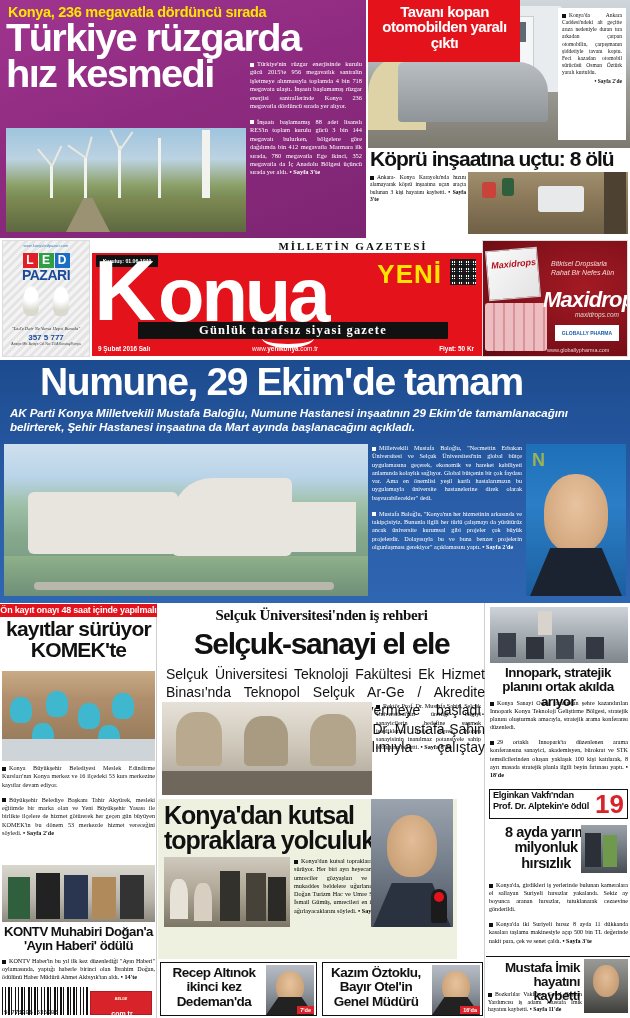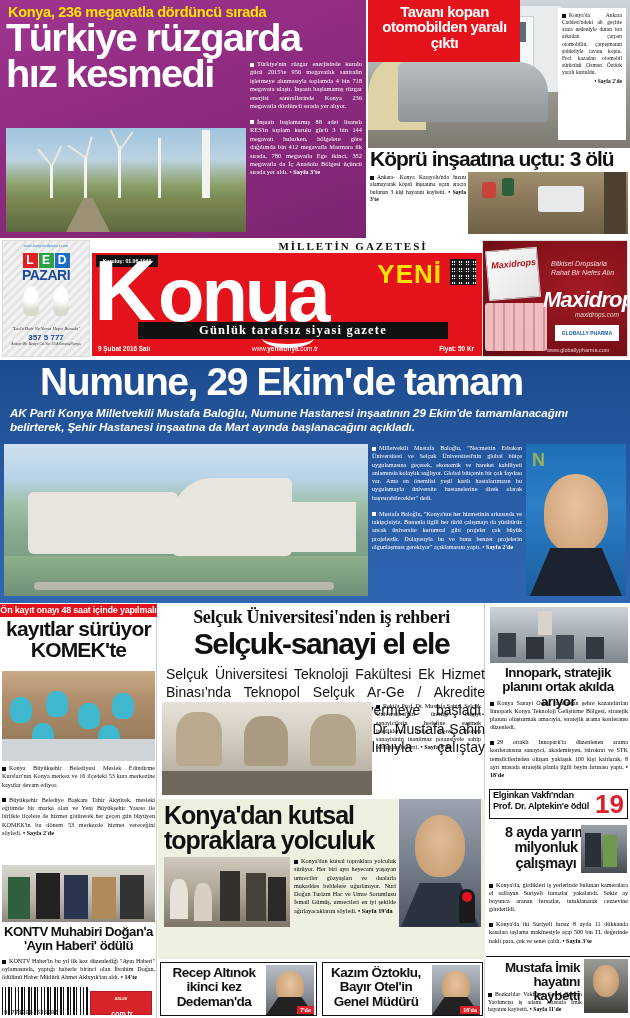--- a/index.html
+++ b/index.html
@@ -252,40 +252,40 @@
   .barcode-num { position:absolute; left:2px; bottom:-1px; font-size:6px; font-family:"Liberation Mono", monospace;}
   .belge { position:absolute; right:4px; bottom:3px; width:62px; height:24px; background:#d8232a;
     border:1px solid #b01b21; text-align:center;}
   .belge b { display:block; color:#fff; font-weight:bold; font-size:10.5px; line-height:13px; margin-top:1px;}
   .belge b i { font-style:normal; font-size:7px; }
   .belge span { display:block; color:#ffd; font-size:3.6px; font-style:italic;}
 
   
   .sel-kicker {
     position:absolute; left:4px; top:4px; width:319px; text-align:center; color:#111;
-    font-family:"Liberation Serif", serif; font-weight:bold; font-size:18px; letter-spacing:-0.3px;
+    font-family:"Liberation Serif", serif; font-weight:bold; font-size:15px; letter-spacing:-0.3px;
   }
   .sel-head {
     position:absolute; left:2px; top:26px; width:323px; text-align:center; color:#111;
     font-weight:bold; font-size:30px; line-height:1; letter-spacing:-1.4px;
   }
   .sel-sub {
     position:absolute; left:8px; top:62px; width:319px; color:#111;
     font-size:14px; line-height:1.3; text-align:justify;
   }
   .sel-photo {
     position:absolute; left:4px; top:99px; width:210px; height:93px;
     background: linear-gradient(to bottom,#e6e1d8 0%, #cfc8bb 45%, #a79f92 100%); overflow:hidden;
   }
   .sel-txt {
     position:absolute; left:218px; top:99px; width:105px;
     font-family:"Liberation Serif", serif; font-size:6.2px; line-height:1.34; text-align:justify;
   }
   .sel-txt .sq { background:#111; }
-  .kutsal-band { position:absolute; left:0; top:196px; width:327px; height:160px; background:#eef0e0;}
+  .kutsal-band { position:absolute; left:0; top:196px; width:299px; height:160px; background:#eef0e0;}
   .kutsal-head {
     position:absolute; left:6px; top:4px; width:230px; color:#111;
     font-weight:bold; font-size:25px; line-height:1.0; letter-spacing:-1px;
   }
   .kutsal-photo {
     position:absolute; left:6px; top:58px; width:126px; height:70px;
     background: linear-gradient(to bottom,#cfc9bd 0%, #aea695 50%, #7d7566 100%); overflow:hidden;
   }
   .kutsal-txt {
     position:absolute; left:136px; top:58px; width:102px;
@@ -406,21 +406,21 @@
       <div class="crash-red">
         <span>Tavanı kopan otomobilden yaralı çıktı</span>
       </div>
       <div class="crash-side">
         <span class="sq"></span><span>Konya'da Ankara Caddesi'ndeki alt geçitte arıza nedeniyle duran tıra arkadan çarpan otomobilin, çarpışmanın şiddetiyle tavanı koptu. Feci kazadan otomobil sürücüsü Osman Öztürk yaralı kurtuldu.</span>
         <div style="text-align:right;font-weight:bold;margin-top:2px;">• Sayfa 2'de</div>
       </div>
     </div>
 
     <div class="bridgebox">
-      <div class="bridge-head">Köprü inşaatına uçtu: 3 ölü</div>
+      <div class="bridge-head">Köprü inşaatına uçtu: 8 ölü</div>
       <div class="bridge-photo">
         <div style="position:absolute;left:70px;top:14px;width:46px;height:26px;background:#e7e9ea;border-radius:3px;"></div>
         <div style="position:absolute;left:14px;top:10px;width:14px;height:16px;background:#c9433a;border-radius:3px;"></div>
         <div style="position:absolute;left:34px;top:6px;width:12px;height:18px;background:#2f5f3c;border-radius:3px;"></div>
         <div style="position:absolute;right:2px;top:0;width:22px;height:62px;background:#4d4232;"></div>
       </div>
       <div class="bridge-txt">
         <span class="sq"></span><span>Ankara- Konya Karayolu'nda hızını alamayarak köprü inşaatına uçan araçta bulunan 3 kişi hayatını kaybetti.</span>
         <b>• Sayfa 3'te</b>
       </div>
@@ -625,21 +625,21 @@
       <div class="elginkan">
         <div class="t">
           <div>Elginkan Vakfı'ndan</div>
           <div>Prof. Dr. Alptekin'e ödül</div>
         </div>
         <div class="n">19</div>
       </div>
       <div class="hirsiz-head">
         <div>8 ayda yarım</div>
         <div>milyonluk</div>
-        <div>çalışmayı</div>
+        <div>hırsızlık</div>
       </div>
       <div class="hirsiz-photo">
         <div style="position:absolute;left:4px;top:8px;width:16px;height:34px;background:#2b3038;"></div>
         <div style="position:absolute;left:22px;top:10px;width:14px;height:32px;background:#6f9a4e;"></div>
       </div>
       <div class="hirsiz-txt">
         <p style="margin-bottom:7px;"><span class="sq"></span><span>Konya'da, girdikleri iş yerlerinde bulunan kameralara el sallayan Suriyeli hırsızlar yakalandı. Sekiz ay boyunca aranan hırsızlar, tutuklanarak cezaevine gönderildi.</span></p>
         <p><span class="sq"></span><span>Konya'da iki Suriyeli hırsız 8 ayda 11 dükkanda kasaları taşlama makinesiyle açıp 500 bin TL değerinde nakit para, çek ve senet çaldı.</span>
           <b>• Sayfa 3'te</b></p>
       </div>

